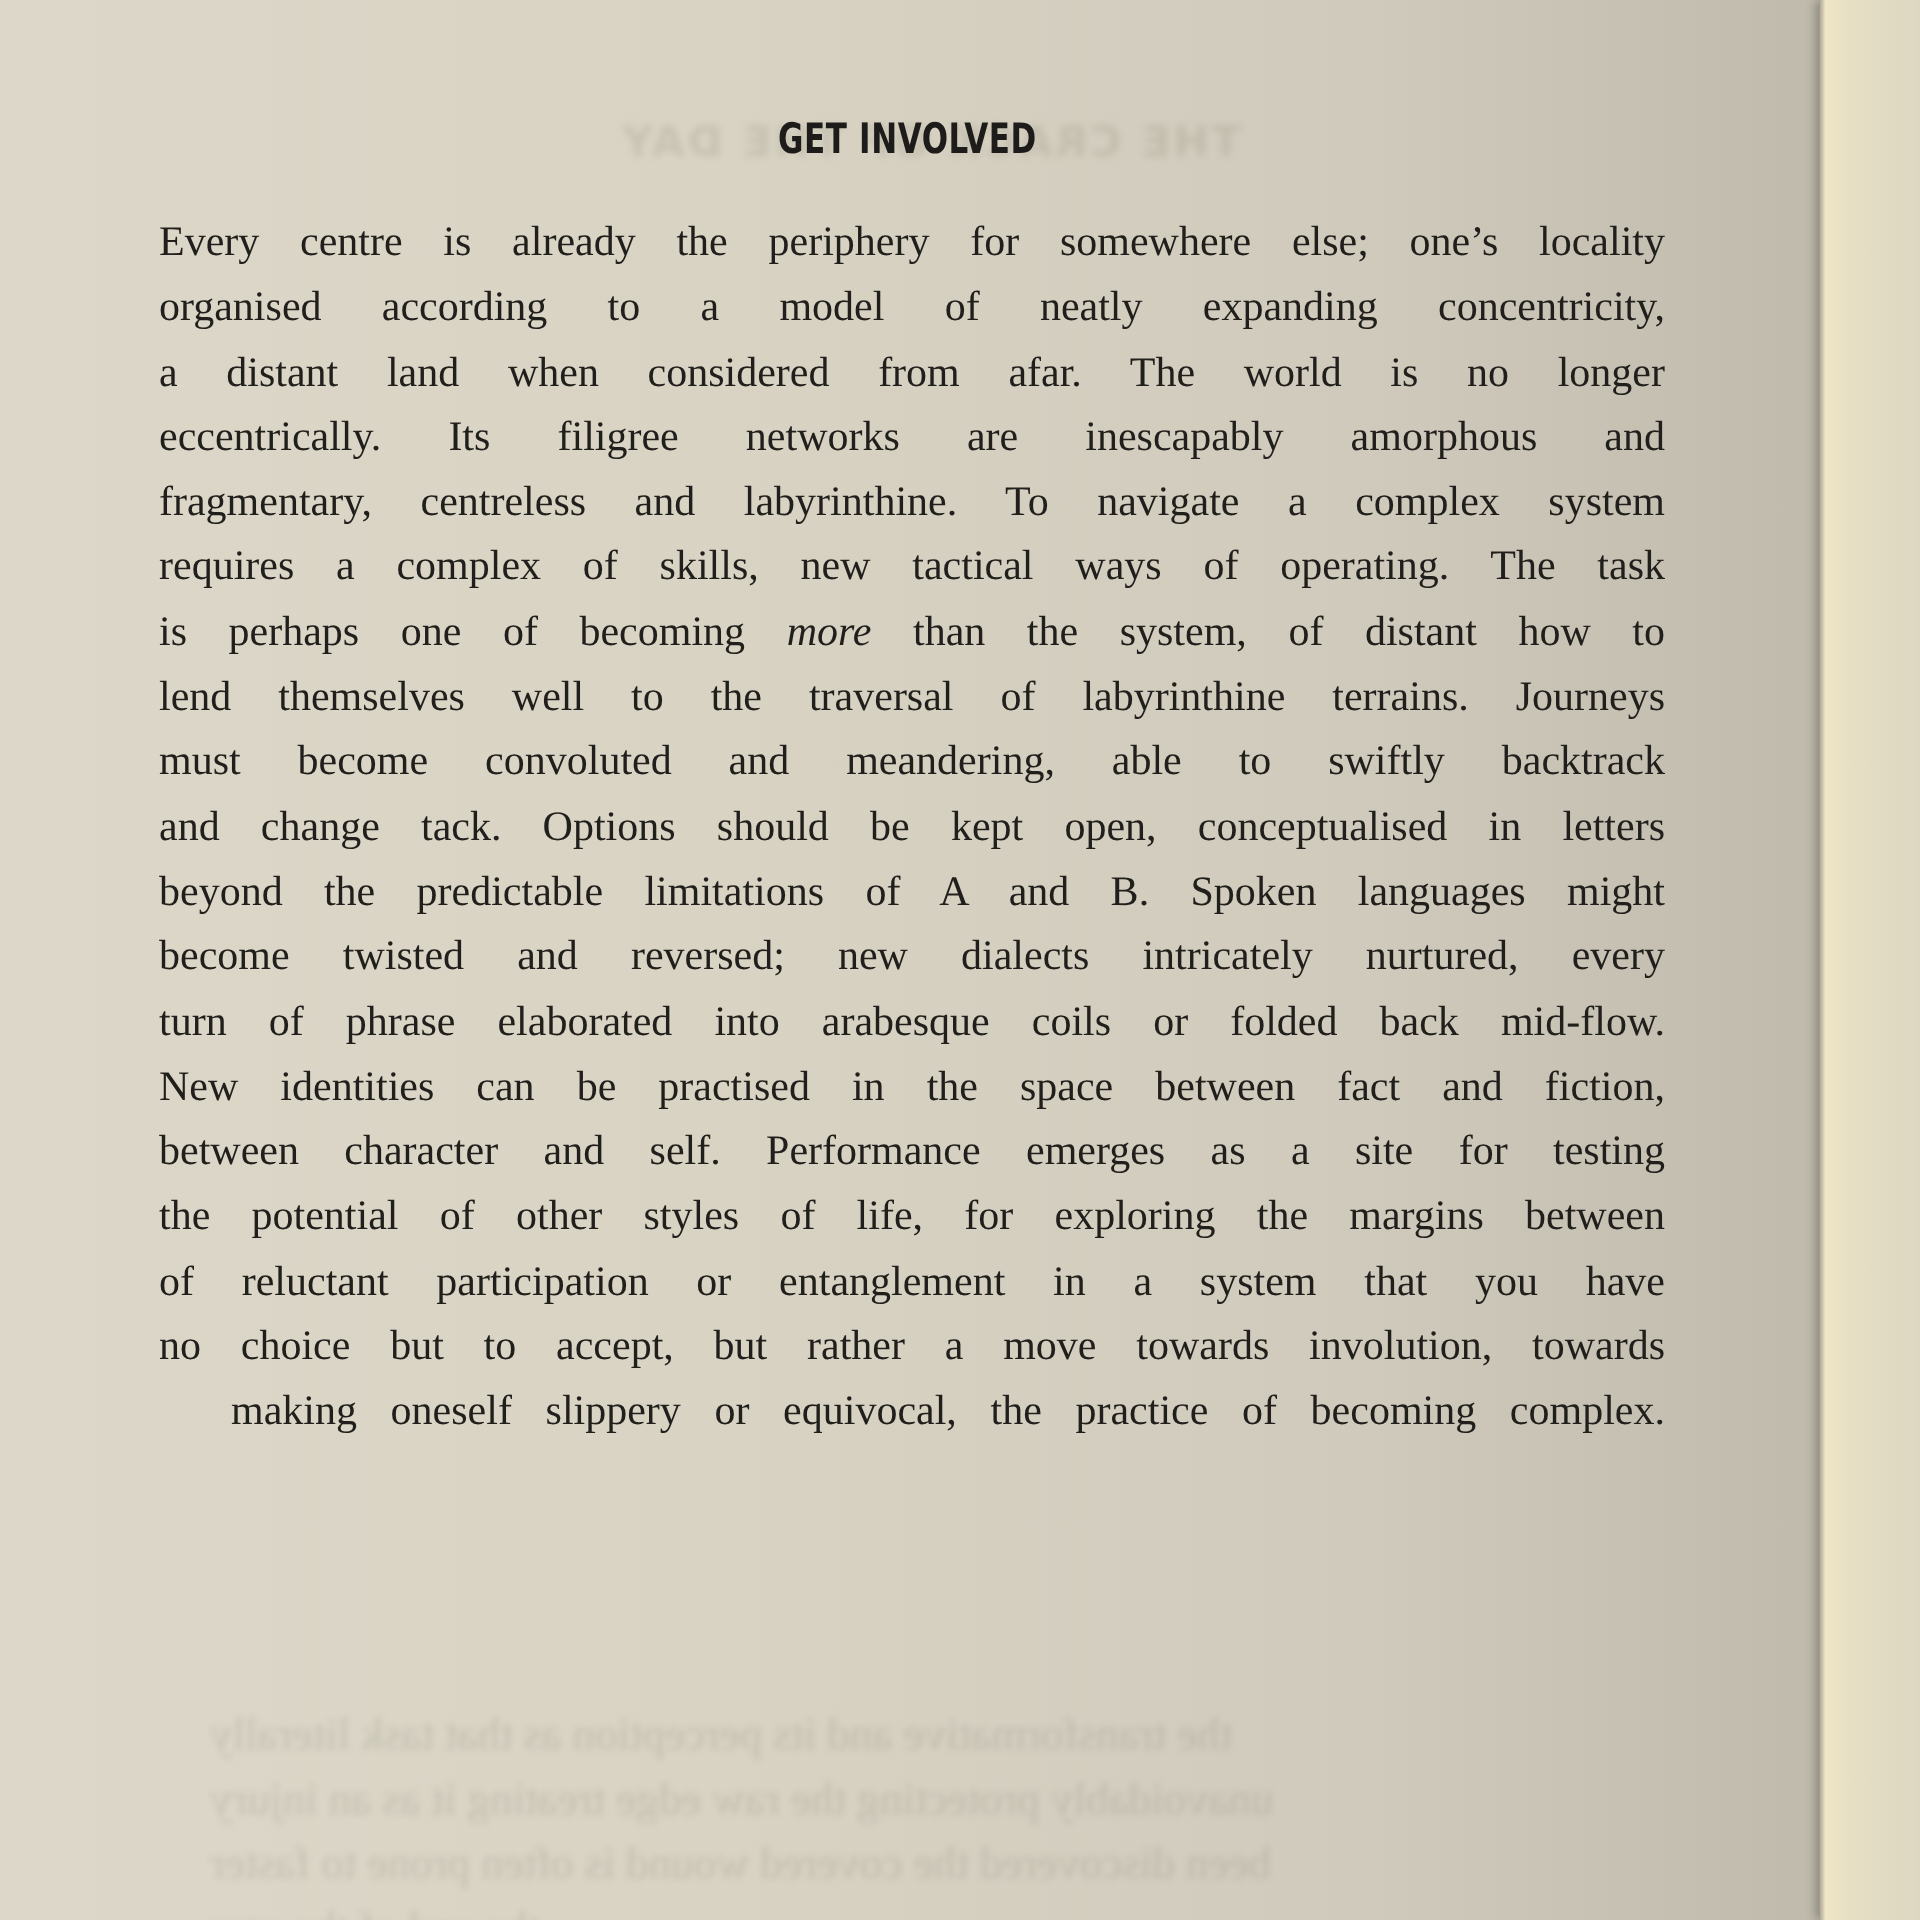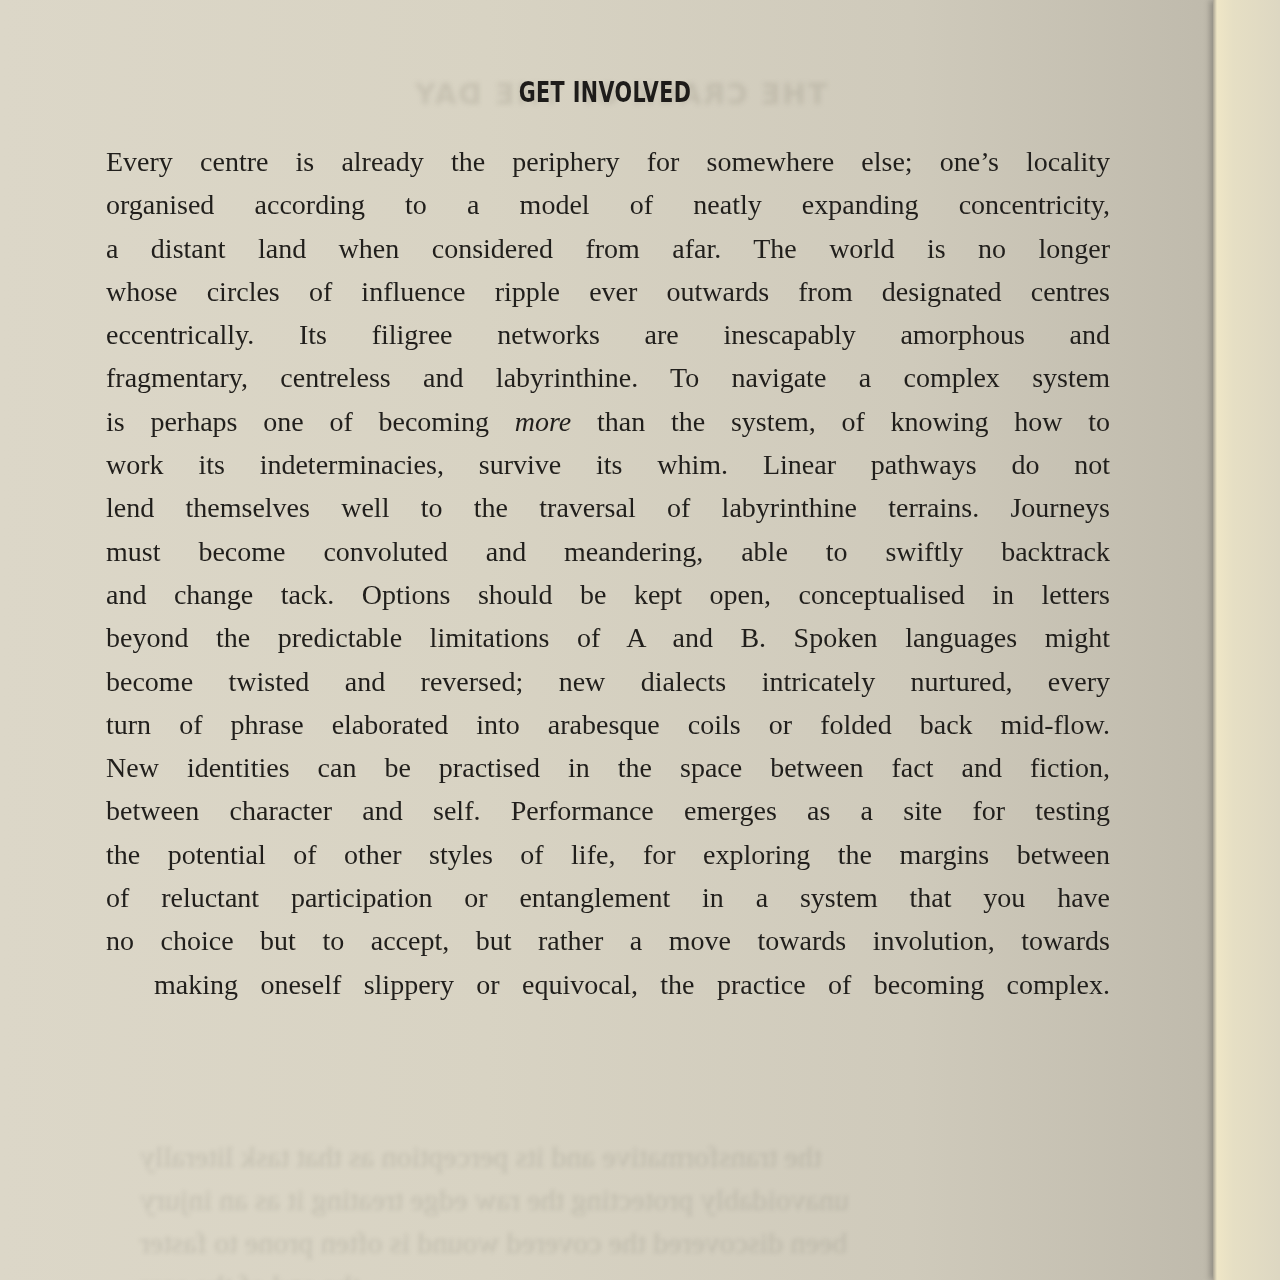--- a/index.html
+++ b/index.html
@@ -103,25 +103,24 @@
 
 <div class="page">
   <div class="bleed-header">THE CRACK OF THE DAY</div>
 
   <div class="running-head">GET INVOLVED</div>
 
   <div class="body-text">
     <span class="line">Every centre is already the periphery for somewhere else; one’s locality</span>
     <span class="line">organised according to a model of neatly expanding concentricity,</span>
     <span class="line">a distant land when considered from afar. The world is no longer</span>
-    <span class="line">whose circles of influence ripple ever outwards from designated centres</span>
     <span class="line">eccentrically. Its filigree networks are inescapably amorphous and</span>
     <span class="line">fragmentary, centreless and labyrinthine. To navigate a complex system</span>
-    <span class="line"><span>is perhaps one of becoming</span> <em>more</em> <span>than the system, of knowing how to</span></span>
-    <span class="line">work its indeterminacies, survive its whim. Linear pathways do not</span>
+    <span class="line">requires a complex of skills, new tactical ways of operating. The task</span>
+    <span class="line"><span>is perhaps one of becoming</span> <em>more</em> <span>than the system, of distant how to</span></span>
     <span class="line">lend themselves well to the traversal of labyrinthine terrains. Journeys</span>
     <span class="line">must become convoluted and meandering, able to swiftly backtrack</span>
     <span class="line">and change tack. Options should be kept open, conceptualised in letters</span>
     <span class="line">beyond the predictable limitations of A and B. Spoken languages might</span>
     <span class="line">become twisted and reversed; new dialects intricately nurtured, every</span>
     <span class="line">turn of phrase elaborated into arabesque coils or folded back mid-flow.</span>
     <span class="line">New identities can be practised in the space between fact and fiction,</span>
     <span class="line">between character and self. Performance emerges as a site for testing</span>
     <span class="line">the potential of other styles of life, for exploring the margins between</span>
     <span class="line">of reluctant participation or entanglement in a system that you have</span>

